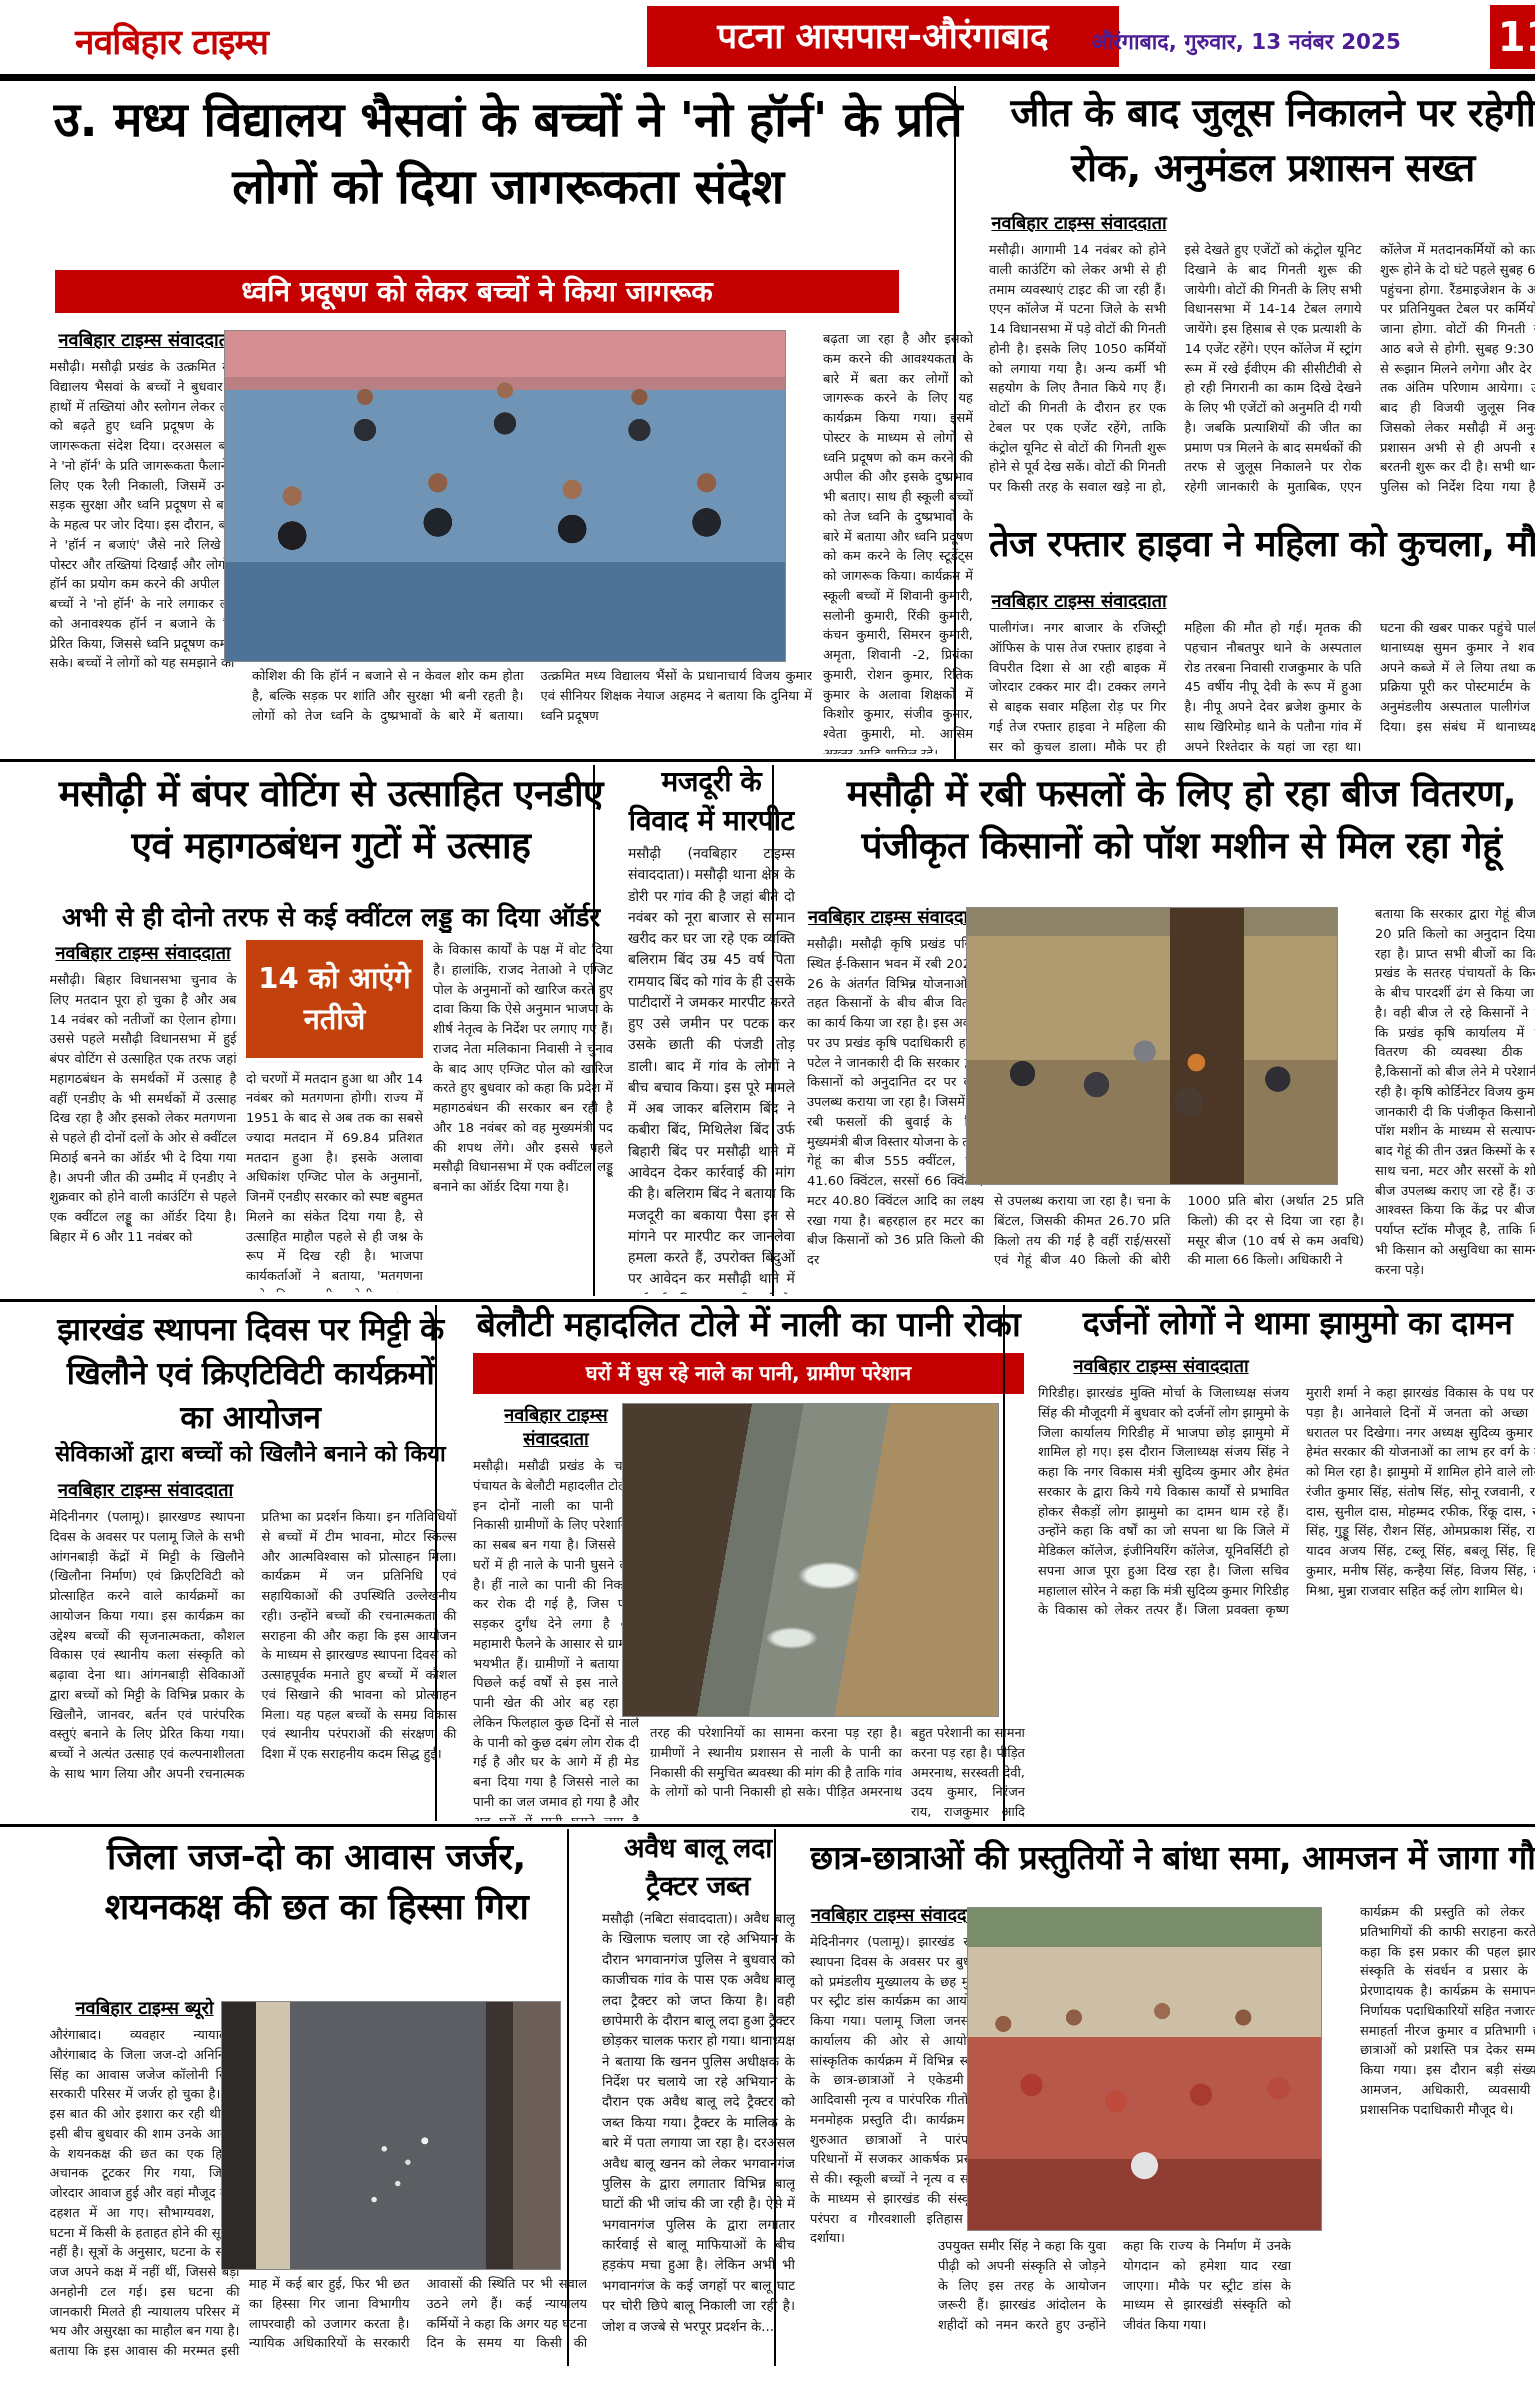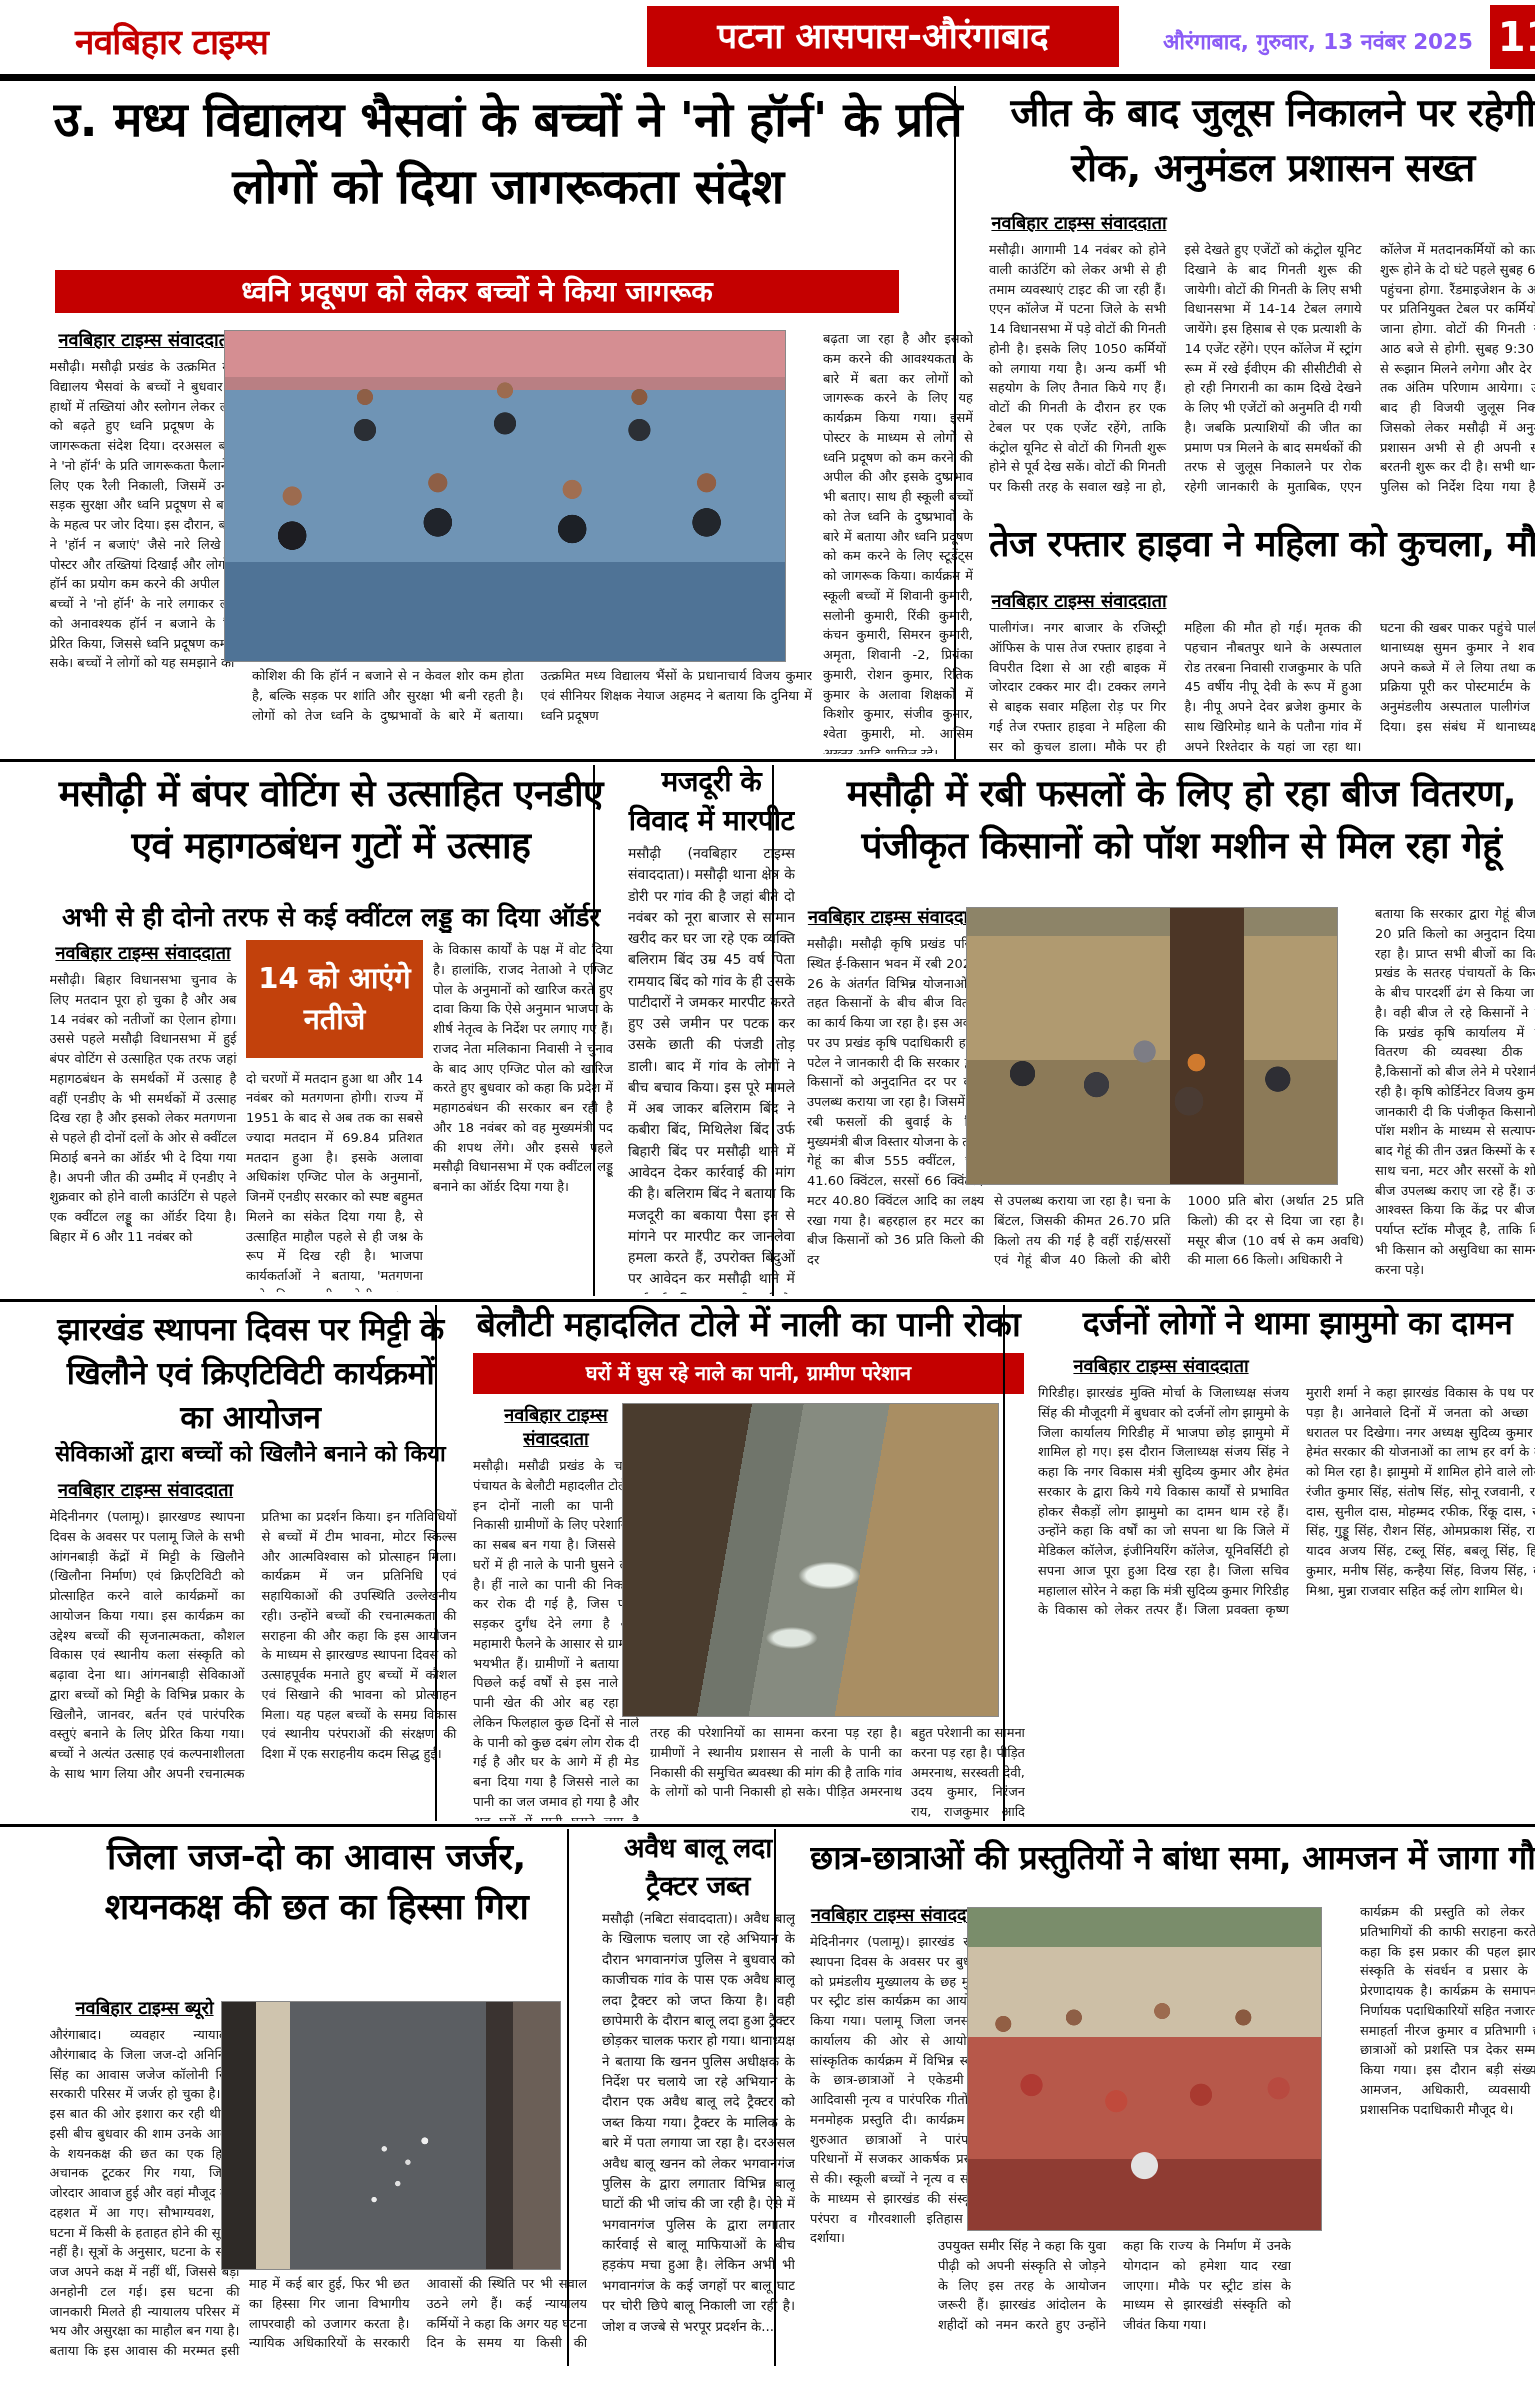--- a/index.html
+++ b/index.html
@@ -20,21 +20,21 @@
               text-align:center;padding:18.4px 3.1px;margin-bottom:10.7px;}
 </style>
 </head>
 <body>
 
 <div id="page">
 
   <div class="abs" style="left:0;top:0;width:1535px;height:74px;">
     <div class="abs" style="left:19px;top:17px;font-size:35px;font-weight:bold;color:#c40000;letter-spacing:-0.8px;">नवबिहार टाइम्स</div>
     <div class="abs red-bar" style="left:591px;top:6.1px;width:472px;height:61px;font-size:35px;line-height:61px;">पटना आसपास-औरंगाबाद</div>
-    <div class="abs" style="left:1107px;top:26px;font-size:21.5px;font-weight:bold;color:#8b5cf6;">औरंगाबाद, गुरुवार, 13 नवंबर 2025</div>
+    <div class="abs" style="left:1035px;top:26px;font-size:21.5px;font-weight:bold;color:#4c1d95;">औरंगाबाद, गुरुवार, 13 नवंबर 2025</div>
     <div class="abs red-bar" style="left:1434px;top:4.6px;width:71px;height:64px;font-size:40px;line-height:64px;">11</div>
   </div>
   <div class="hdiv" style="left:0;top:74px;width:1535px;height:7px;"></div>
 
   <div class="abs headline" style="left:23px;top:86px;width:914px;height:178px;font-size:48px;">उ. मध्य विद्यालय भैसवां के बच्चों ने 'नो हॉर्न' के प्रति लोगों को दिया जागरूकता संदेश</div>
   <div class="abs red-bar" style="left:27px;top:270px;width:844px;height:43px;font-size:28px;line-height:43px;">ध्वनि प्रदूषण को लेकर बच्चों ने किया जागरूक</div>
 
   <div class="abs" style="left:21.5px;top:327px;width:193px;height:427px;overflow:hidden;">
     <div class="byline">नवबिहार टाइम्स संवाददाता</div>
     <div class="body-text" style="height:395px;">मसौढ़ी। मसौढ़ी प्रखंड के उत्क्रमित मध्य विद्यालय भैसवां के बच्चों ने बुधवार को हाथों में तख्तियां और स्लोगन लेकर लोगों को बढ़ते हुए ध्वनि प्रदूषण के प्रति जागरूकता संदेश दिया। दरअसल बच्चों ने 'नो हॉर्न' के प्रति जागरूकता फैलाने के लिए एक रैली निकाली, जिसमें उन्होंने सड़क सुरक्षा और ध्वनि प्रदूषण से बचाव के महत्व पर जोर दिया। इस दौरान, बच्चों ने 'हॉर्न न बजाएं' जैसे नारे लिखे हुए पोस्टर और तख्तियां दिखाईं और लोगों से हॉर्न का प्रयोग कम करने की अपील की। बच्चों ने 'नो हॉर्न' के नारे लगाकर लोगों को अनावश्यक हॉर्न न बजाने के लिए प्रेरित किया, जिससे ध्वनि प्रदूषण कम हो सके। बच्चों ने लोगों को यह समझाने की</div>

